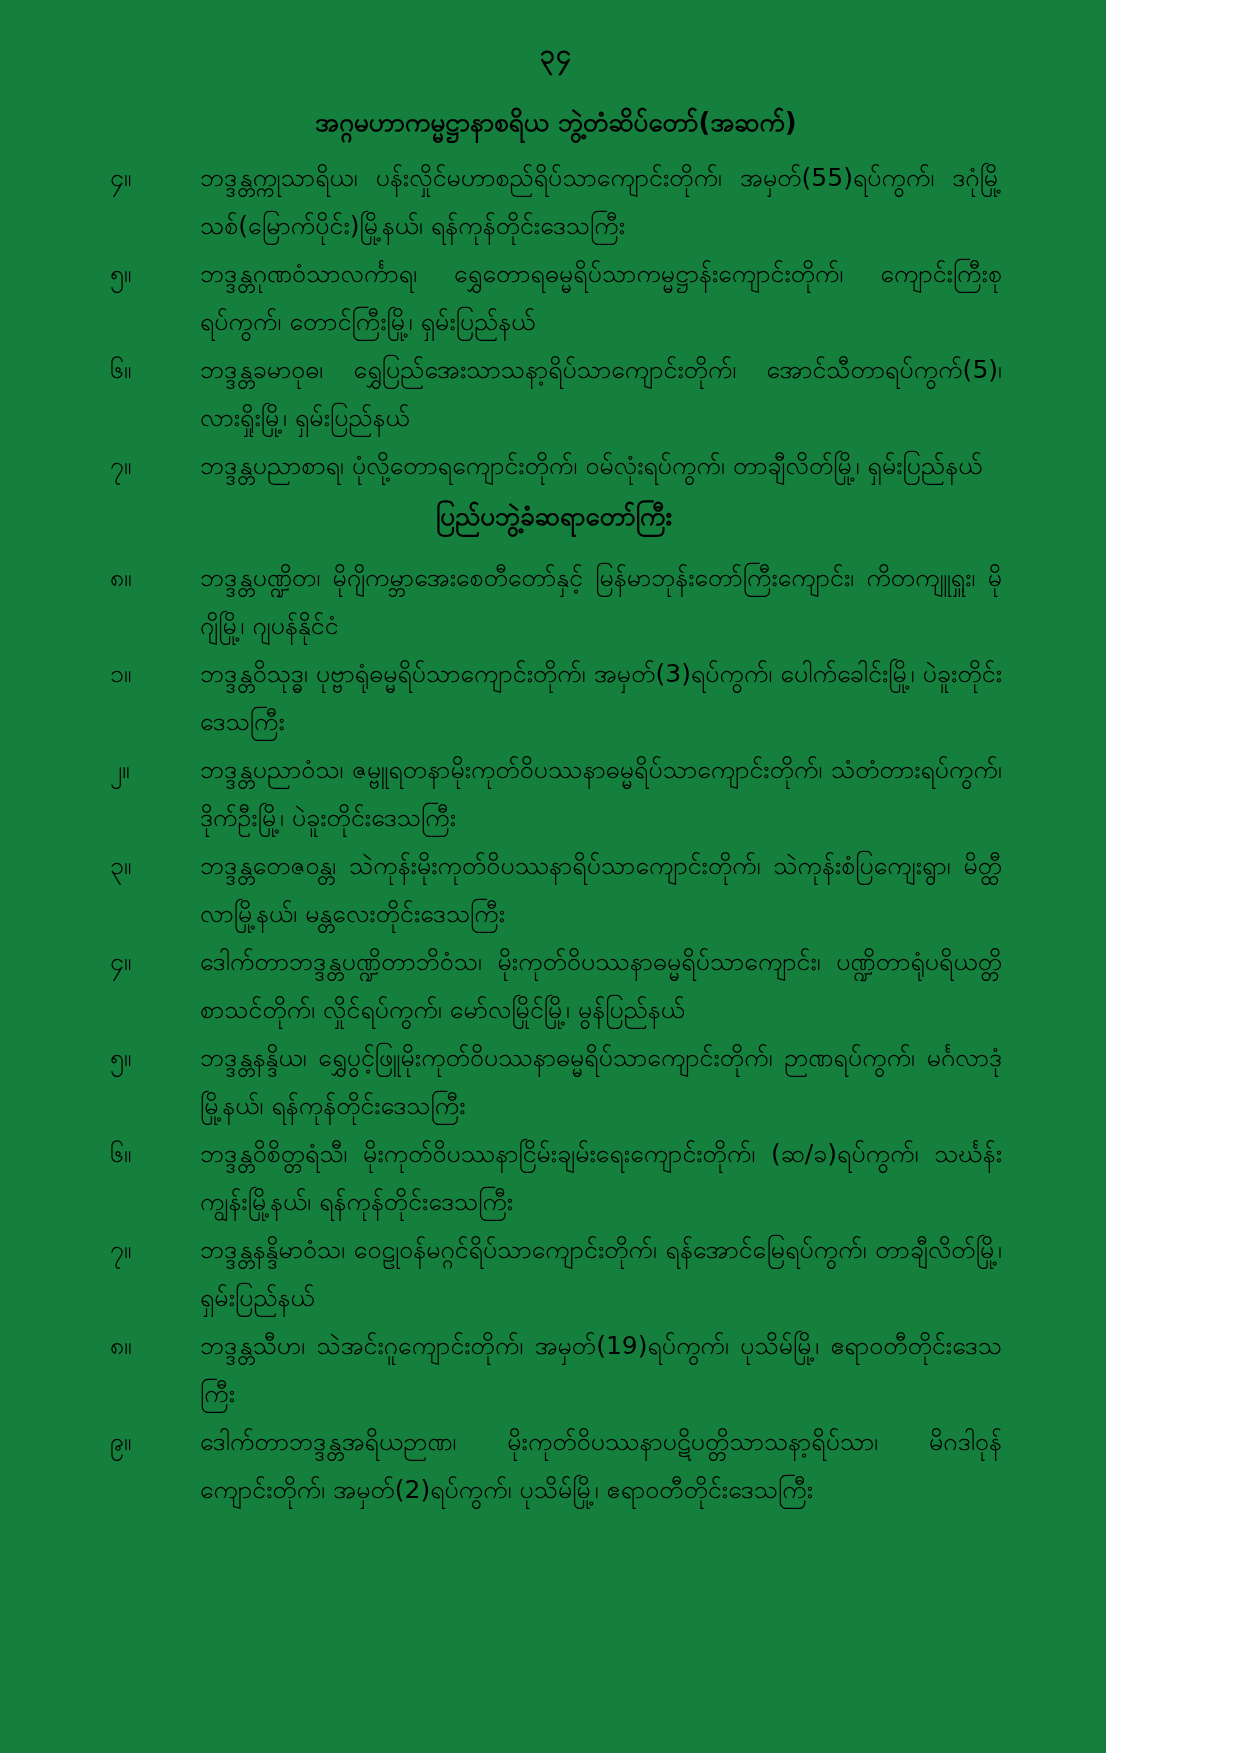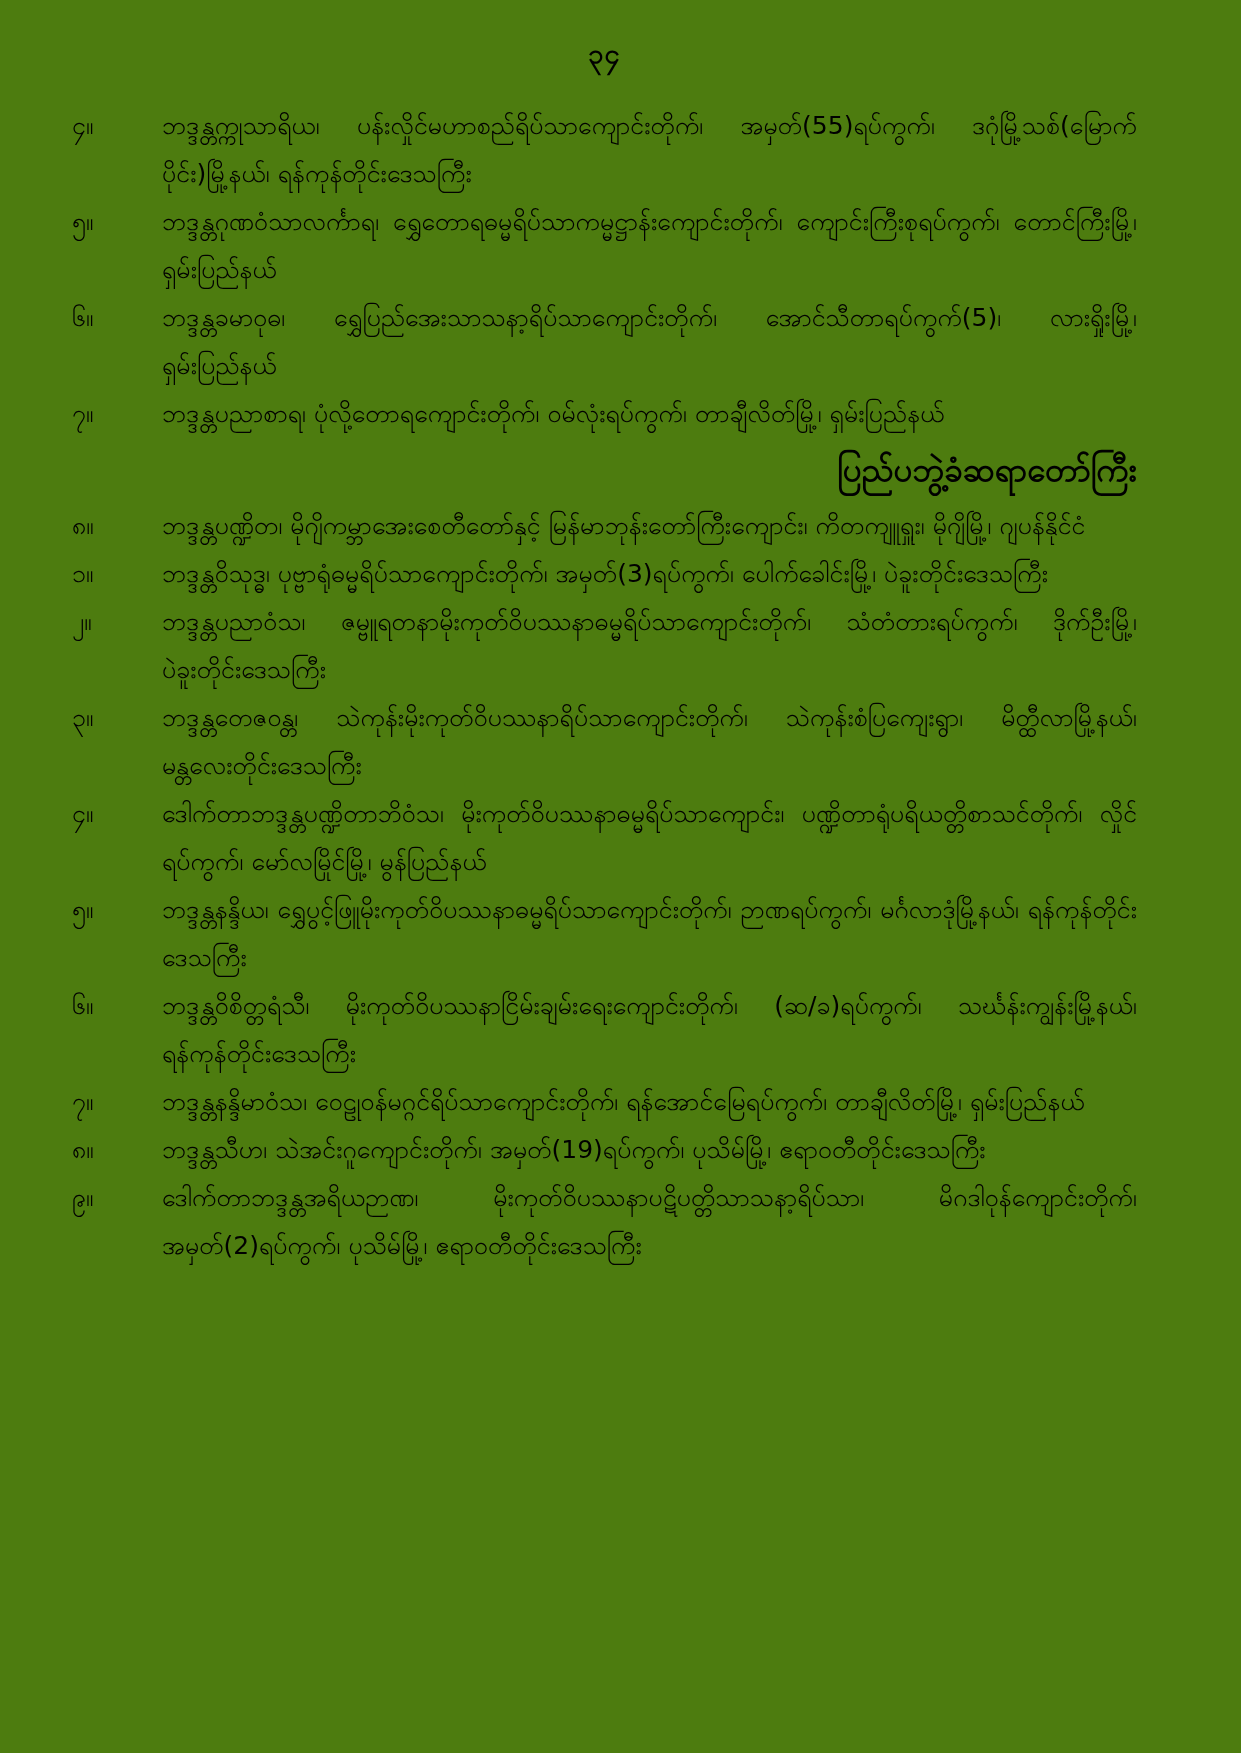--- a/index.html
+++ b/index.html
@@ -2,49 +2,49 @@
 <html lang="my"><head>
 <meta charset="utf-8">
 <style>
   html, body {
     margin: 0;
     padding: 0;
     background: #ffffff;
   }
   .page {
     position: relative;
-    width: 1241px;
+    width: 1106px;
     height: 1753px;
-    background: #4d7c0f;
+    background: #15803d;
     color: #000000;
     font-family: "DejaVu Sans", sans-serif;
     box-sizing: border-box;
-    padding: 36px 104px 40px 72px;
+    padding: 36px 104px 40px 110px;
     overflow: hidden;
   }
   .page-number {
     text-align: center;
     font-size: 27px;
     font-weight: 600;
     margin-bottom: 26px;
     letter-spacing: 1px;
   }
   .section-heading {
     text-align: center;
     font-size: 26px;
     font-weight: 700;
     line-height: 1.6;
     margin: 6px 0 10px 0;
   }
   .sub-heading {
-    text-align: right;
-    font-size: 33px;
+    text-align: center;
+    font-size: 26px;
     font-weight: 700;
     line-height: 1.7;
-    margin: 4px 0 4px -4px;
+    margin: 4px 0 16px -4px;
   }
   .list-item {
     display: flex;
     align-items: flex-start;
     font-size: 25px;
     line-height: 1.92;
   }
   .item-number {
     flex: 0 0 90px;
     white-space: nowrap;
@@ -54,20 +54,21 @@
     text-align: justify;
     text-align-last: left;
   }
 </style>
 </head>
 <body>
 
 <div class="page">
   <div class="page-number">၃၄</div>
   <div id="content">
+      <div class="section-heading">အဂ္ဂမဟာကမ္မဋ္ဌာနာစရိယ ဘွဲ့တံဆိပ်တော်(အဆက်)</div>
       <div class="list-item">
     <span class="item-number">၄။</span>
     <span class="item-text">ဘဒ္ဒန္တက္ကုသာရိယ၊ ပန်းလှိုင်မဟာစည်ရိပ်သာကျောင်းတိုက်၊ အမှတ်(55)ရပ်ကွက်၊ ဒဂုံမြို့သစ်(မြောက်ပိုင်း)မြို့နယ်၊ ရန်ကုန်တိုင်းဒေသကြီး</span>
   </div>
       <div class="list-item">
     <span class="item-number">၅။</span>
     <span class="item-text">ဘဒ္ဒန္တဂုဏဝံသာလင်္ကာရ၊ ရွှေတောရဓမ္မရိပ်သာကမ္မဋ္ဌာန်းကျောင်းတိုက်၊ ကျောင်းကြီးစုရပ်ကွက်၊ တောင်ကြီးမြို့၊ ရှမ်းပြည်နယ်</span>
   </div>
       <div class="list-item">
     <span class="item-number">၆။</span>

